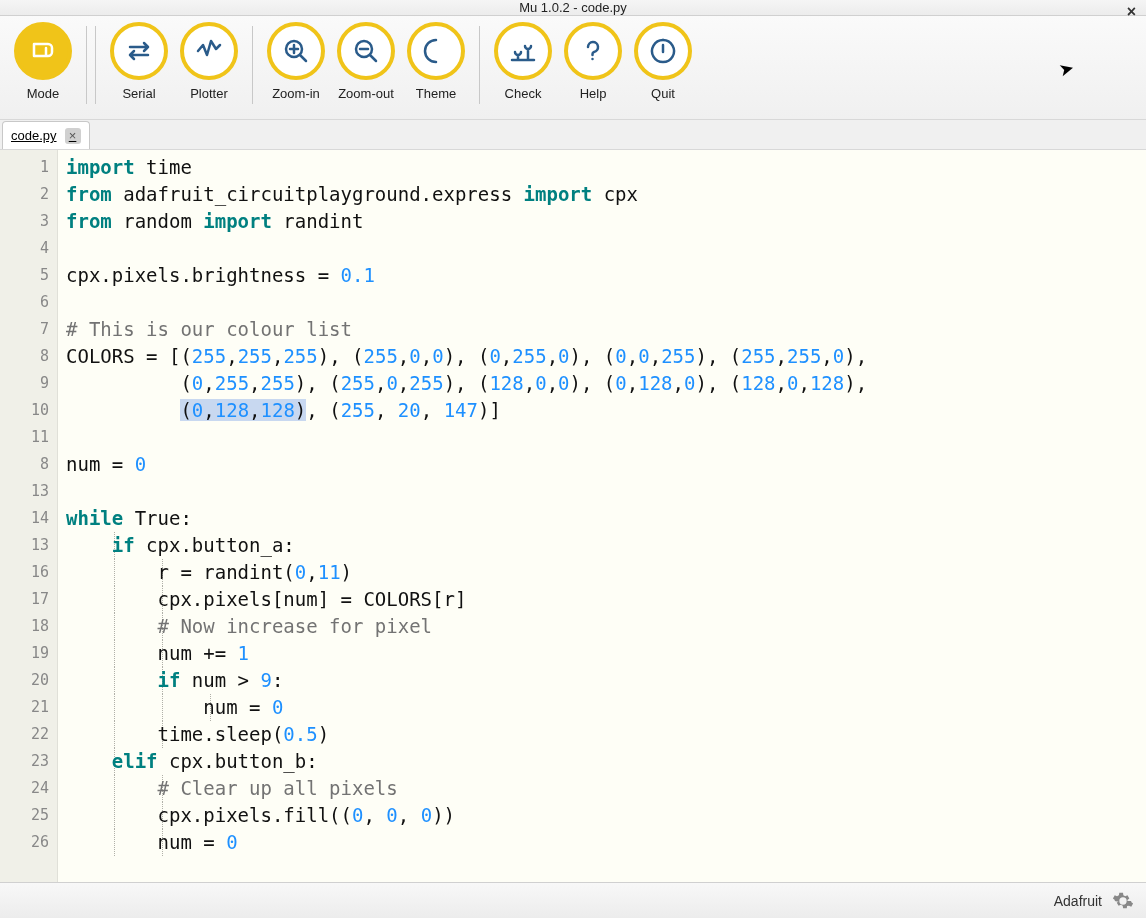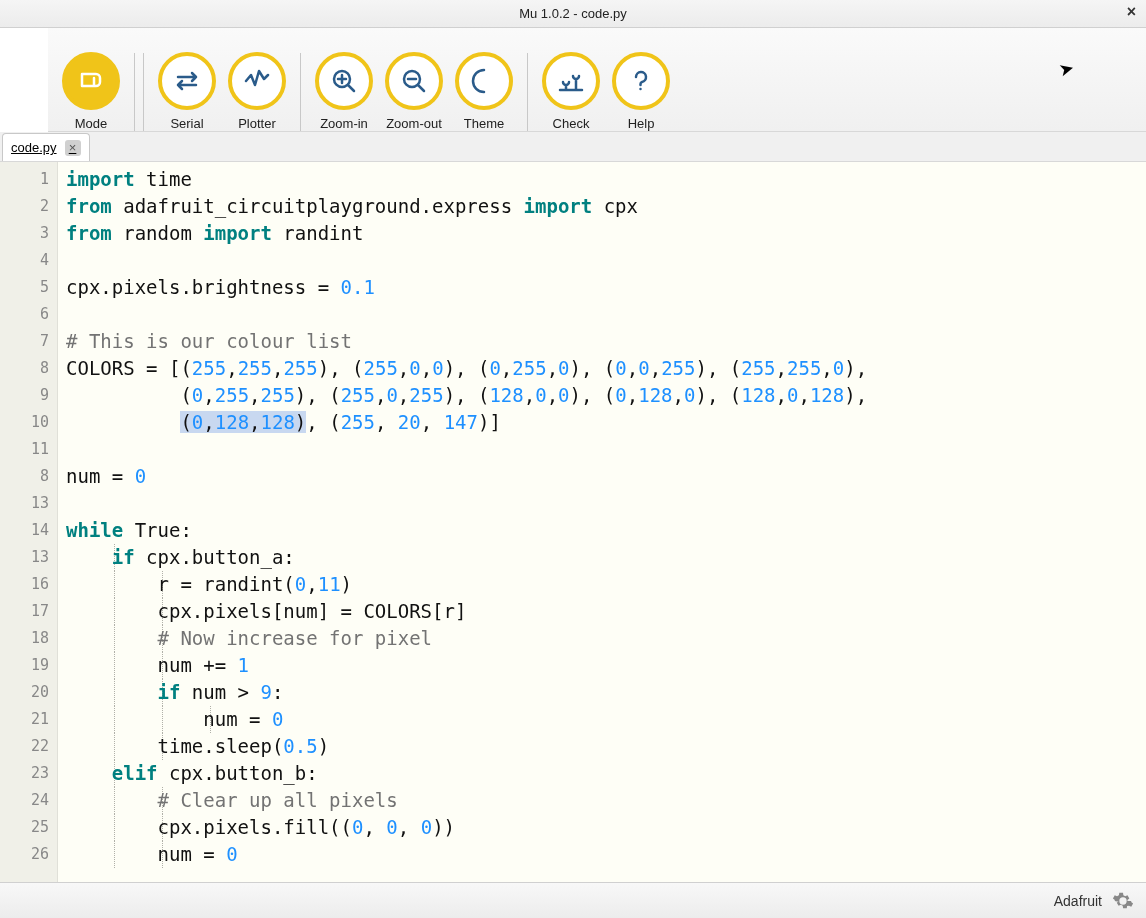--- a/index.html
+++ b/index.html
@@ -6,21 +6,21 @@
   body {
     font-family: sans-serif;
     background: #fff;
     width: 1146px;
     height: 918px;
     overflow: hidden;
     display: flex;
     flex-direction: column;
   }
   .titlebar {
-    height: 28px;
+    height: 16px;
     background: linear-gradient(#f5f5f5, #ececec);
     border-bottom: 1px solid #d0d0d0;
     display: flex;
     align-items: center;
     justify-content: center;
     position: relative;
     font-size: 13px;
     color: #222;
   }
   .titlebar .close {
@@ -31,23 +31,22 @@
     font-weight: bold;
     color: #333;
     cursor: pointer;
     line-height: 1;
   }
   .toolbar {
     height: 104px;
     background: linear-gradient(#fafafa, #f0f0f0);
     border-bottom: 1px solid #d8d8d8;
     display: flex;
-    align-items: flex-end;
+    align-items: flex-start;
     padding: 6px 3px 0 4px;
-    margin-left: 48px;
   }
   .tool-group {
     display: flex;
     align-items: flex-start;
     padding: 0 4px;
   }
   .tool-sep {
     width: 1px;
     height: 78px;
     background: #c8c8c8;
@@ -243,20 +242,28 @@
         </div>
         <div class="tool-label">Check</div>
       </div>
       <div class="tool-btn">
         <div class="tool-icon">
           <svg viewBox="0 0 30 30" fill="none" stroke="#2a5b8a" stroke-width="2.5" stroke-linecap="round" stroke-linejoin="round">
             <path d="M10 11a5 5 0 1 1 6 5c-1 .3-1.5 1-1.5 2v1 M14.5 23h.01"></path>
           </svg>
         </div>
         <div class="tool-label">Help</div>
+      </div>
+      <div class="tool-btn">
+        <div class="tool-icon">
+          <svg viewBox="0 0 30 30" fill="none" stroke="#2a5b8a" stroke-width="2.5" stroke-linecap="round" stroke-linejoin="round">
+            <path d="M15 4a11 11 0 1 0 .01 0 M15 9v7"></path>
+          </svg>
+        </div>
+        <div class="tool-label">Quit</div>
       </div>
     </div>
   </div>
 
 <div class="tabbar">
   <div class="tab">
     <span>code.py</span>
     <span class="tab-close">×</span>
   </div>
 </div>

